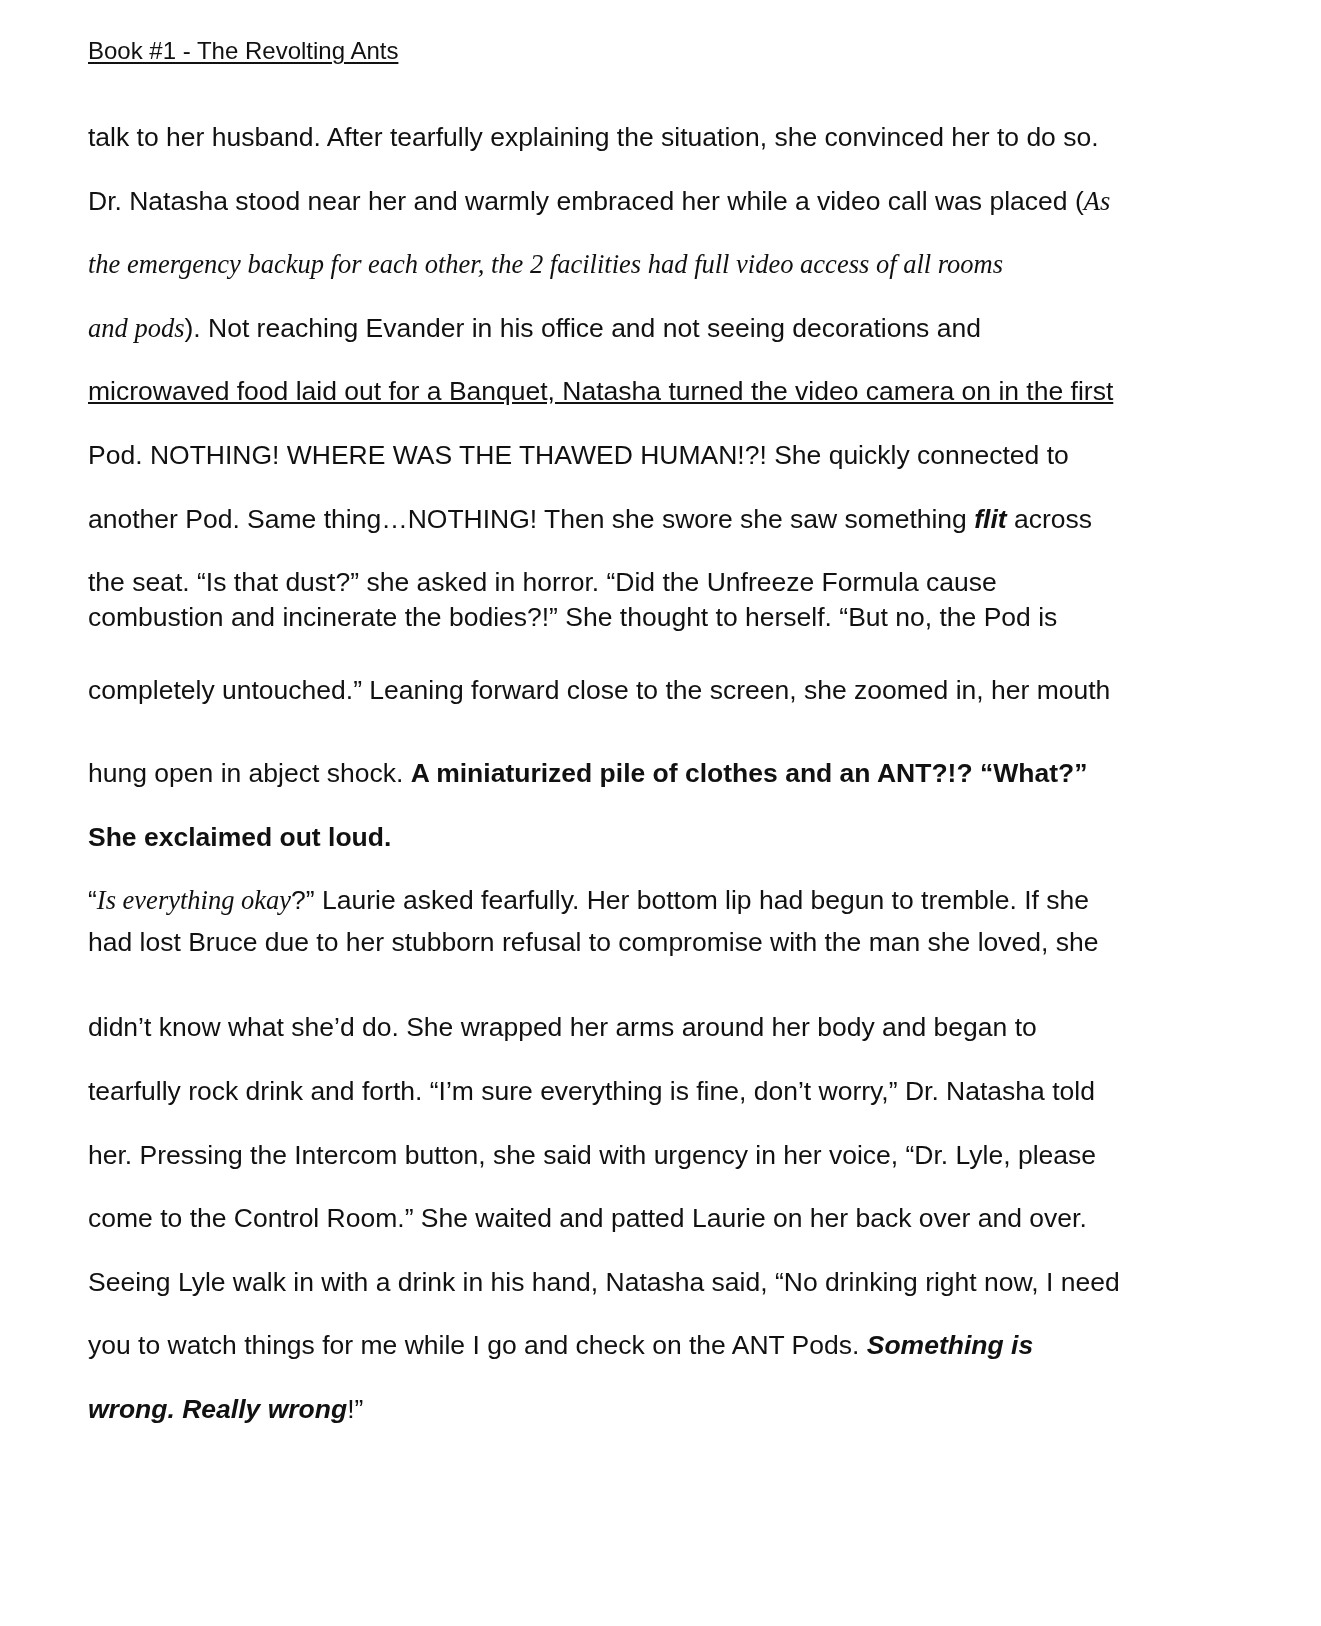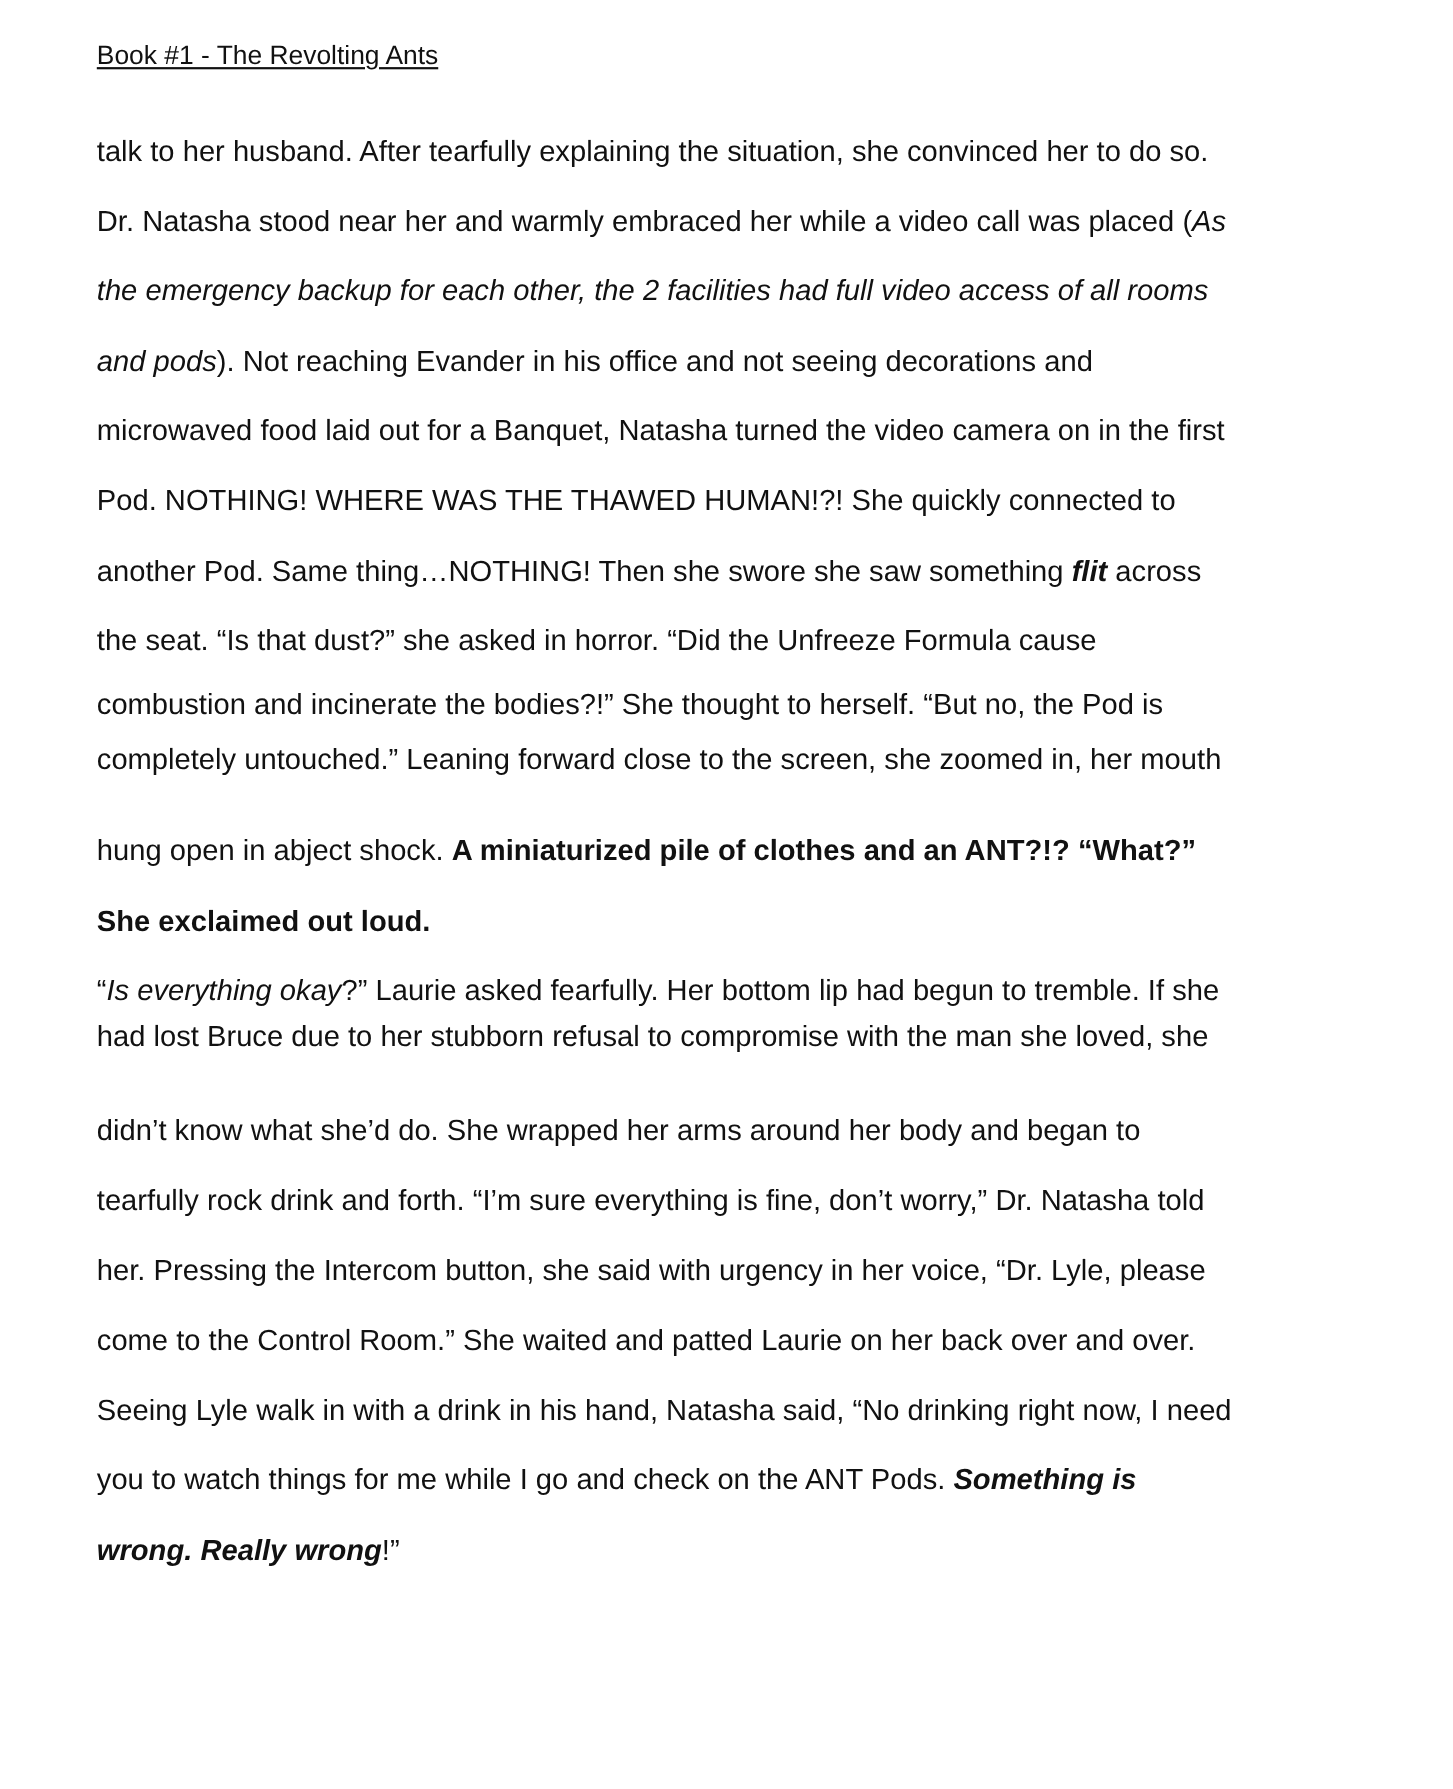--- a/index.html
+++ b/index.html
@@ -32,39 +32,39 @@
       top: 0;
       width: 1140px;
     }
     .line {
       position: absolute;
       left: 0;
       font-size: 26.5px;
       line-height: 34px;
       white-space: nowrap;
     }
-    .it { font-style: italic; }
+    .it { font-style: italic; font-family: Liberation Serif, serif; }
     .b { font-weight: bold; }
     .bi { font-weight: bold; font-style: italic; }
   </style>
 </head>
 <body>
 
 <div class="header">Book #1 - The Revolting Ants</div>
 
 <div class="body-text" id="body-text">
     <div class="line" style="top: 120px; text-align: right;"><span>talk to her husband. After tearfully explaining the situation, she convinced her to do so.</span></div>
     <div class="line" style="top: 183.6px;"><span>Dr. Natasha stood near her and warmly embraced her while a video call was placed (</span><span class="it">As</span></div>
     <div class="line" style="top: 247.2px;"><span class="it">the emergency backup for each other, the 2 facilities had full video access of all rooms</span></div>
     <div class="line" style="top: 310.8px;"><span class="it">and pods</span><span>). Not reaching Evander in his office and not seeing decorations and</span></div>
-    <div class="line" style="top: 374.4px;"><span>microwaved food laid out for a Banquet, Natasha turned the video camera on in the first</span></div>
+    <div class="line" style="top: 374.4px; text-decoration: underline;"><span>microwaved food laid out for a Banquet, Natasha turned the video camera on in the first</span></div>
     <div class="line" style="top: 438px;"><span>Pod. NOTHING! WHERE WAS THE THAWED HUMAN!?! She quickly connected to</span></div>
     <div class="line" style="top: 501.6px;"><span>another Pod. Same thing…NOTHING! Then she swore she saw something </span><span class="bi">flit</span><span> across</span></div>
     <div class="line" style="top: 565.2px;"><span>the seat. “Is that dust?” she asked in horror. “Did the Unfreeze Formula cause</span></div>
-    <div class="line" style="top: 623px;"><span>combustion and incinerate the bodies?!” She thought to herself. “But no, the Pod is</span></div>
+    <div class="line" style="top: 600px;"><span>combustion and incinerate the bodies?!” She thought to herself. “But no, the Pod is</span></div>
     <div class="line" style="top: 673px;"><span>completely untouched.” Leaning forward close to the screen, she zoomed in, her mouth</span></div>
     <div class="line" style="top: 756px;"><span>hung open in abject shock. </span><span class="b">A miniaturized pile of clothes and an ANT?!? “What?”</span></div>
     <div class="line" style="top: 819.6px;"><span class="b">She exclaimed out loud.</span></div>
     <div class="line" style="top: 883.2px; text-align: center;"><span>“</span><span class="it">Is everything okay</span><span>?” Laurie asked fearfully. Her bottom lip had begun to tremble. If she</span></div>
     <div class="line" style="top: 925px;"><span>had lost Bruce due to her stubborn refusal to compromise with the man she loved, she</span></div>
     <div class="line" style="top: 1010.4px;"><span>didn’t know what she’d do. She wrapped her arms around her body and began to</span></div>
     <div class="line" style="top: 1074px;"><span>tearfully rock drink and forth. “I’m sure everything is fine, don’t worry,” Dr. Natasha told</span></div>
     <div class="line" style="top: 1137.6px;"><span>her. Pressing the Intercom button, she said with urgency in her voice, “Dr. Lyle, please</span></div>
     <div class="line" style="top: 1201.2px;"><span>come to the Control Room.” She waited and patted Laurie on her back over and over.</span></div>
     <div class="line" style="top: 1264.8px;"><span>Seeing Lyle walk in with a drink in his hand, Natasha said, “No drinking right now, I need</span></div>

